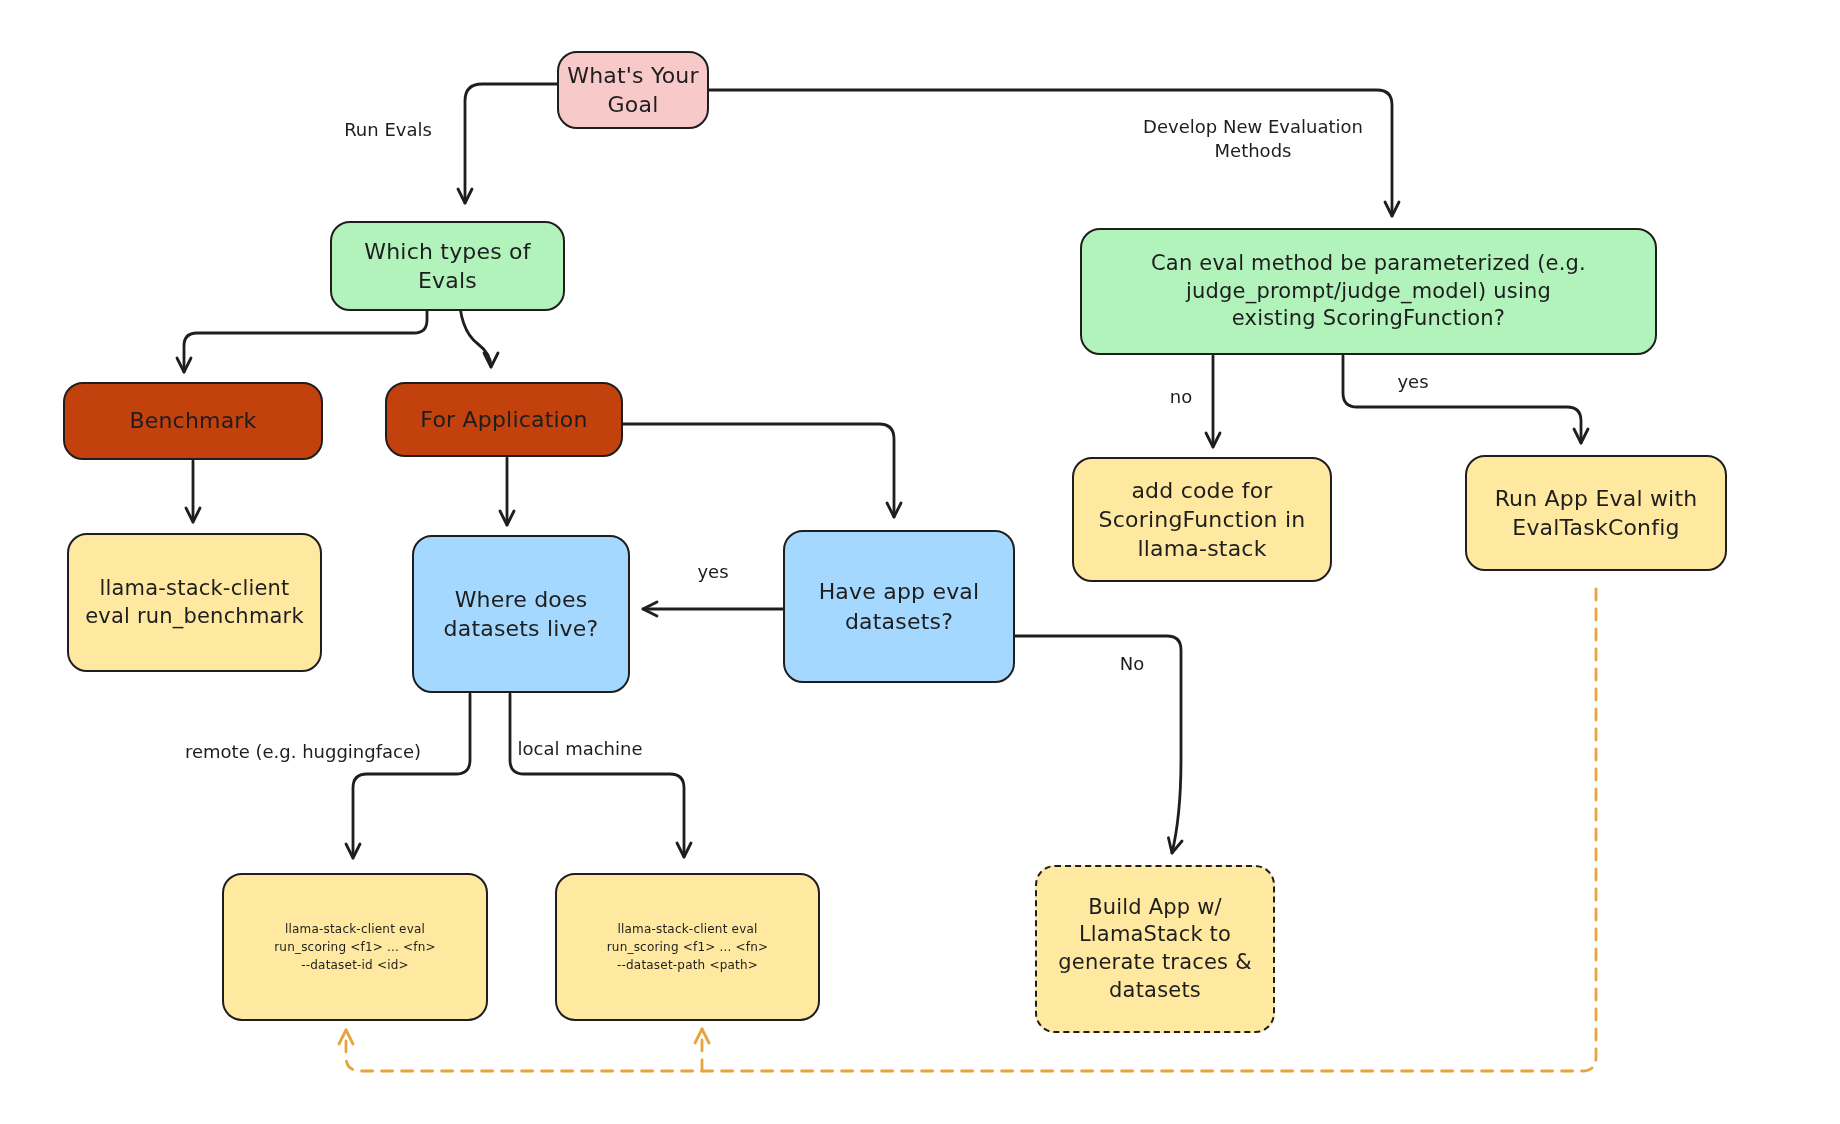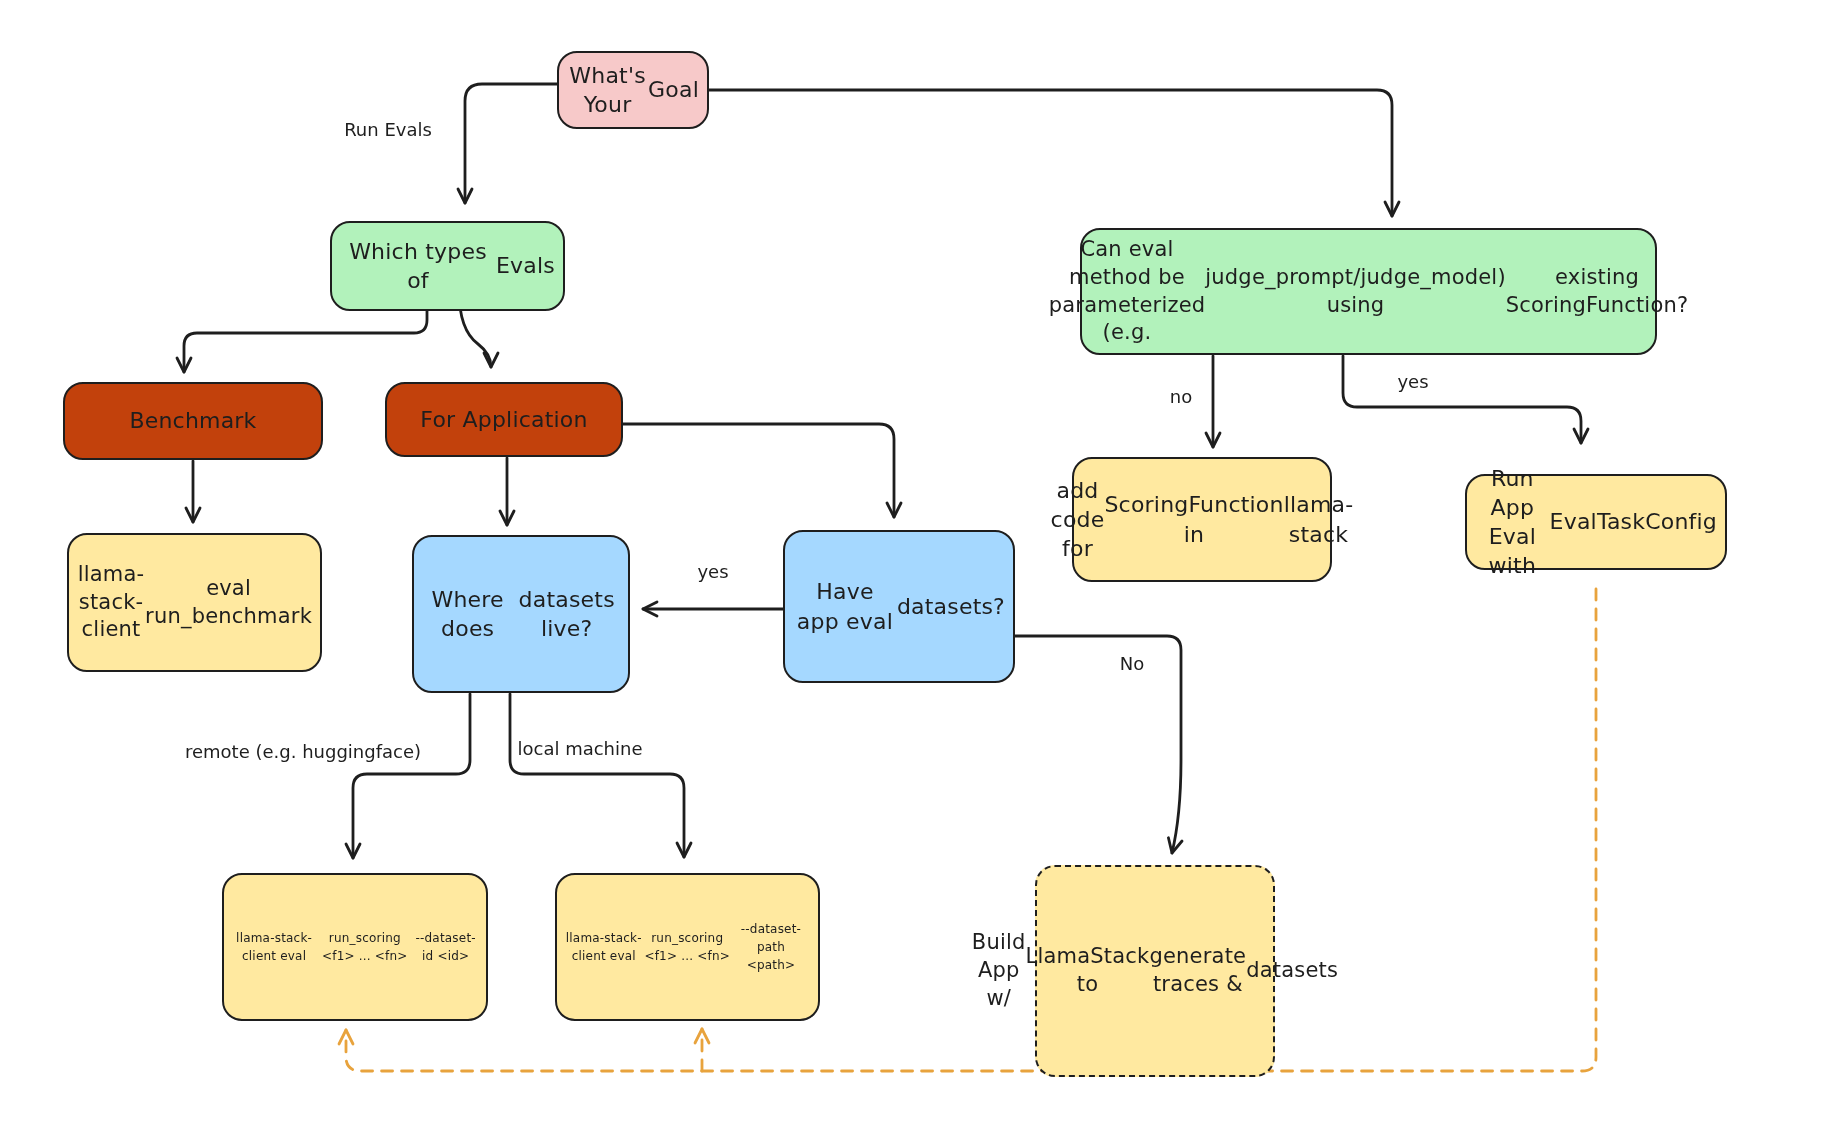--- a/index.html
+++ b/index.html
@@ -4,21 +4,21 @@
 <style>
   html,body{margin:0;padding:0;background:#ffffff;}
   .canvas{
     position:relative;width:1840px;height:1124px;background:#ffffff;
     font-family:"DejaVu Sans",sans-serif;color:#1e1e1e;overflow:hidden;
   }
   svg.edges{position:absolute;left:0;top:0;width:1840px;height:1124px;}
   .node{
     position:absolute;box-sizing:border-box;
     border:2.5px solid #1e1e1e;border-radius:20px;
-    display:flex;align-items:center;justify-content:center;
+    display:flex;flex-direction:column;align-items:center;justify-content:center;
     text-align:center;font-size:22px;line-height:1.32;padding:16px 8px;
     letter-spacing:0.2px;
   }
   .pink{background:#f7c9c9}
   .green{background:#b2f2bb}
   .blue{background:#a5d8ff}
   .yellow{background:#ffe9a0}
   .white{background:#c2410c}
   .dashed{border-style:dashed}
   .mid{font-size:21px}
@@ -101,46 +101,50 @@
     <div>judge_prompt/judge_model) using</div>
     <div>existing ScoringFunction?</div>
   </div>
 
   <div class="node yellow" style="left:1072px;top:457px;width:260px;height:125px">
     <div>add code for</div>
     <div>ScoringFunction in</div>
     <div>llama-stack</div>
   </div>
 
-  <div class="node yellow" style="left:1465px;top:474px;width:262px;height:96px">
+  <div class="node yellow" style="left:1465px;top:455px;width:262px;height:116px">
     <div>Run App Eval with</div>
     <div>EvalTaskConfig</div>
   </div>
 
   <div class="node yellow small" style="left:222px;top:873px;width:266px;height:148px">
     <div>llama-stack-client eval</div>
     <div>run_scoring &lt;f1&gt; ... &lt;fn&gt;</div>
     <div>--dataset-id &lt;id&gt;</div>
   </div>
 
   <div class="node yellow small" style="left:555px;top:873px;width:265px;height:148px">
     <div>llama-stack-client eval</div>
     <div>run_scoring &lt;f1&gt; ... &lt;fn&gt;</div>
     <div>--dataset-path &lt;path&gt;</div>
   </div>
 
-  <div class="node yellow dashed mid" style="left:1035px;top:865px;width:240px;height:212px">
+  <div class="node yellow dashed mid" style="left:1035px;top:865px;width:240px;height:168px">
     <div>Build App w/</div>
     <div>LlamaStack to</div>
     <div>generate traces &amp;</div>
     <div>datasets</div>
   </div>
 
   <div class="elabel" style="left:388px;top:130px">Run Evals</div>
 
+  <div class="elabel" style="left:1253px;top:139px">
+    <div>Develop New Evaluation</div>
+    <div>Methods</div>
+  </div>
 
   <div class="elabel" style="left:713px;top:572px">yes</div>
 
   <div class="elabel" style="left:1132px;top:664px">No</div>
 
   <div class="elabel" style="left:1181px;top:397px">no</div>
 
   <div class="elabel" style="left:1413px;top:382px">yes</div>
 
   <div class="elabel" style="left:303px;top:752px">remote (e.g. huggingface)</div>

